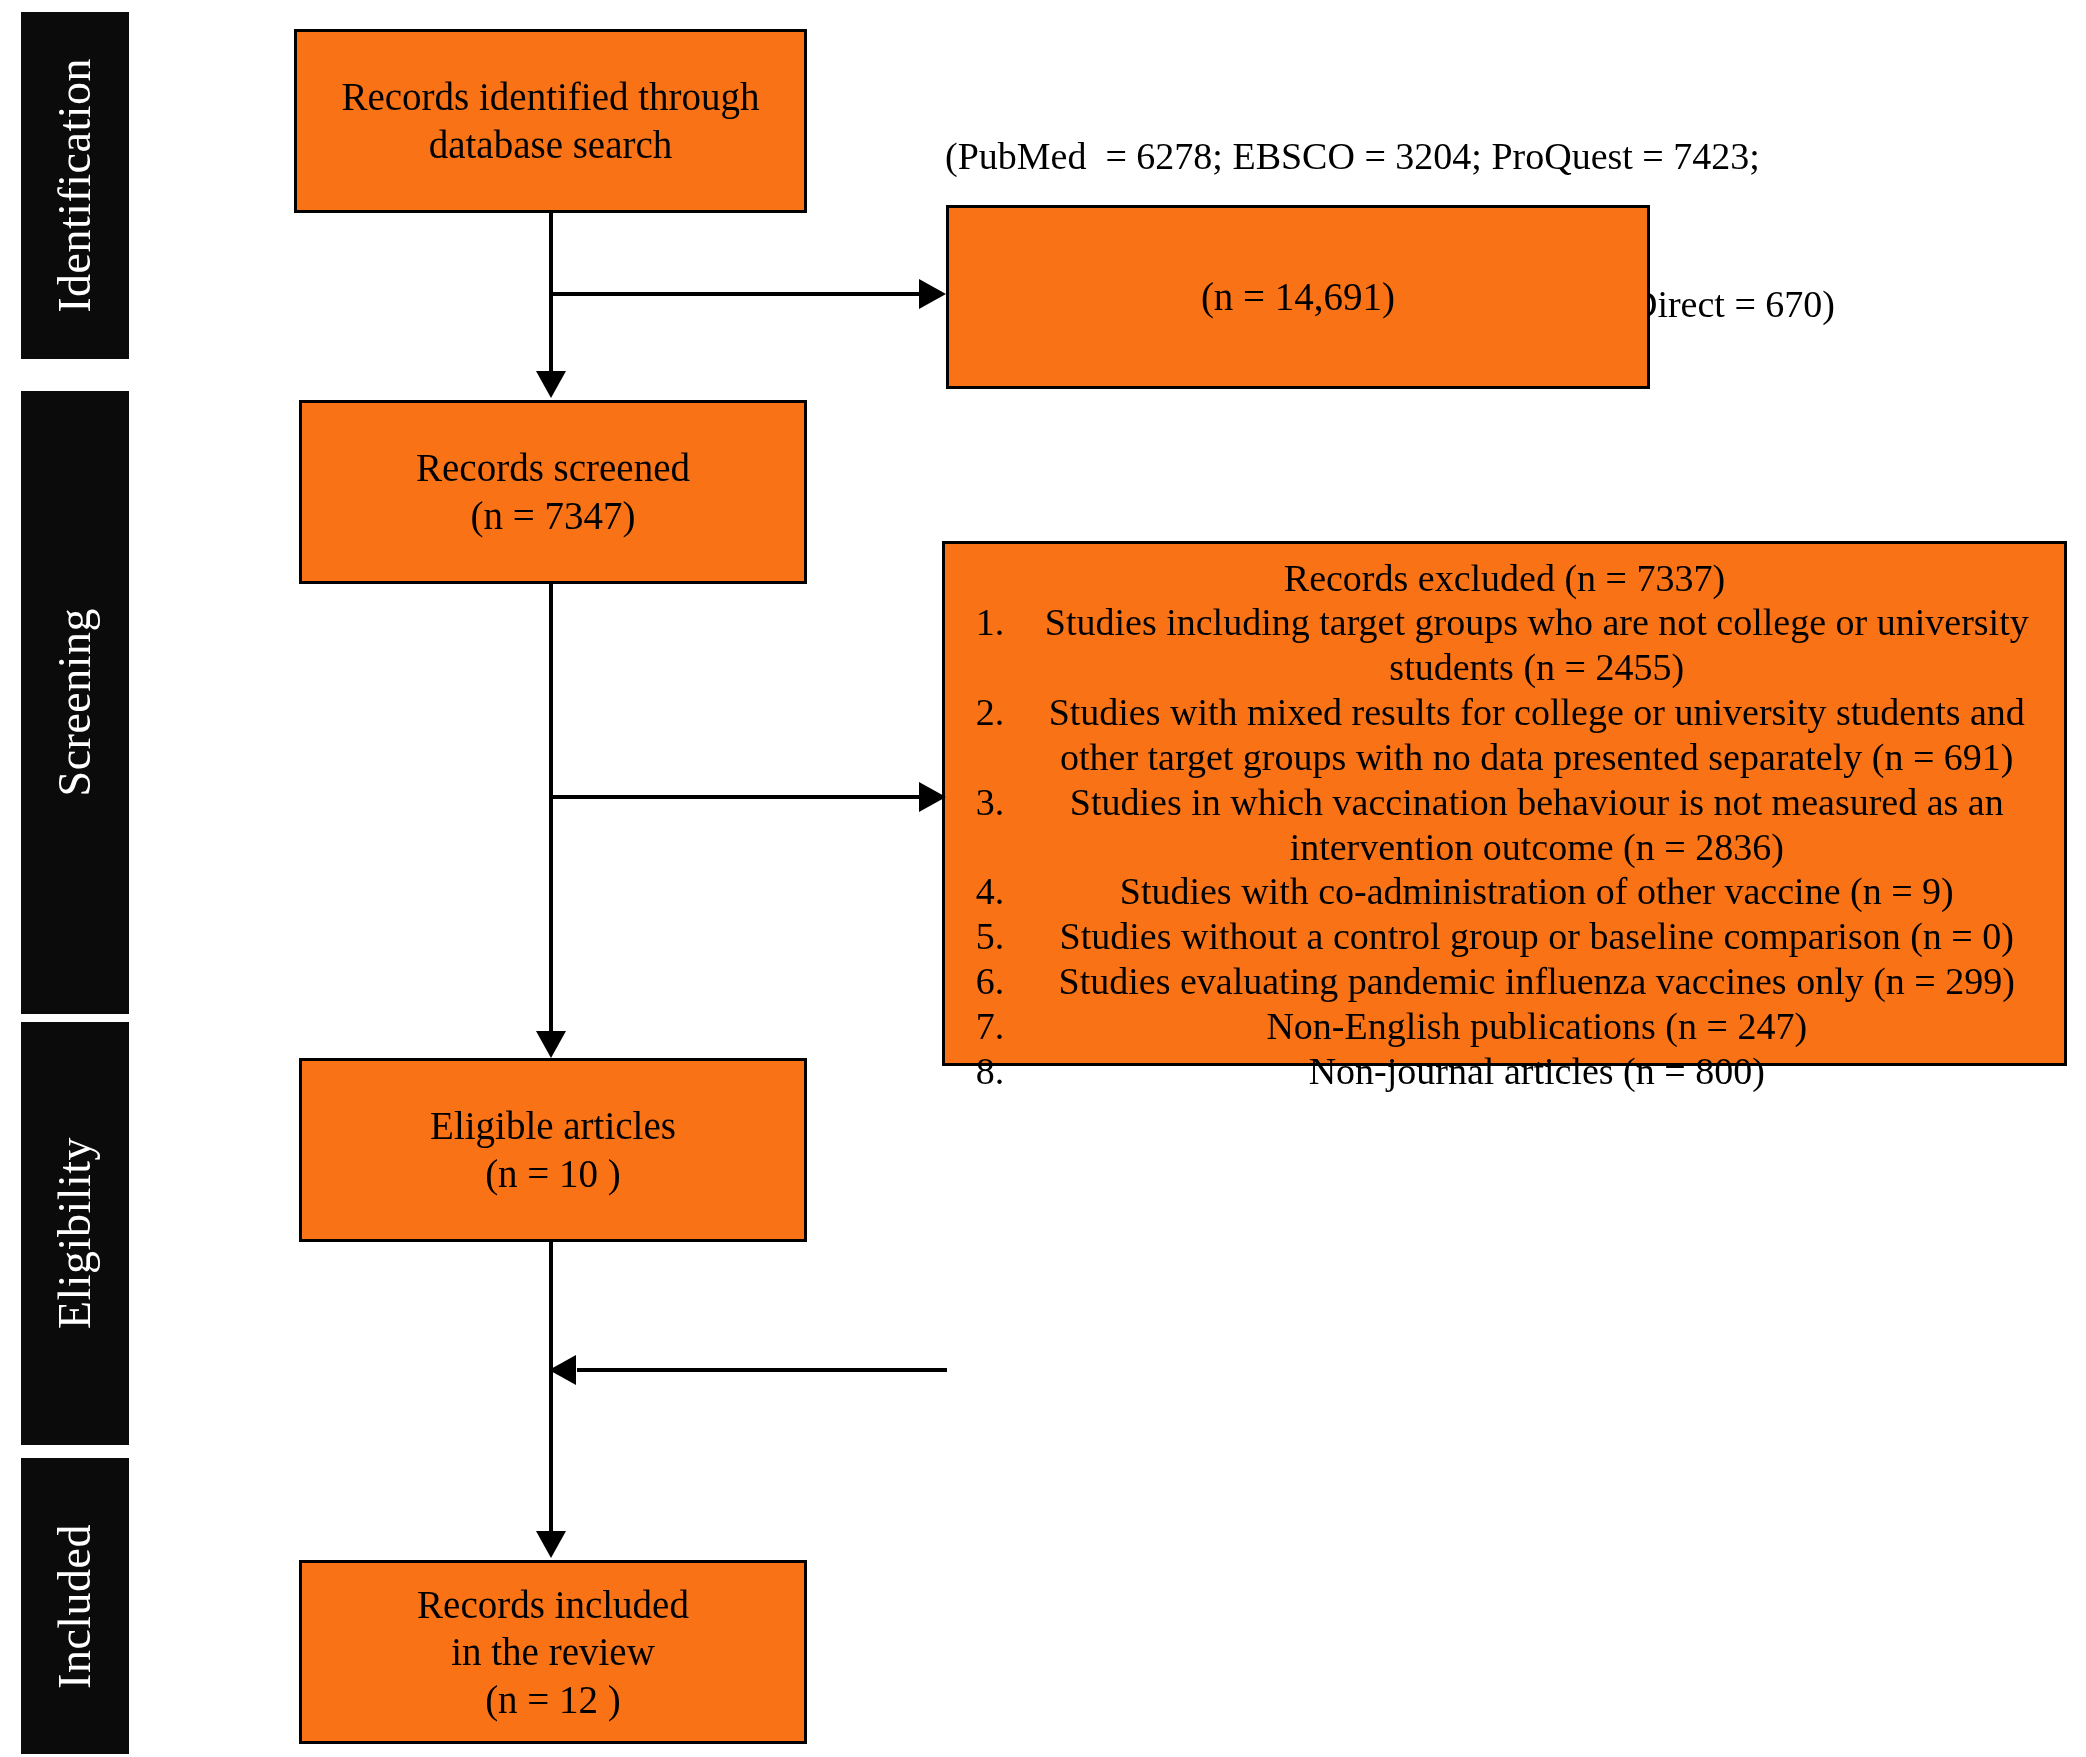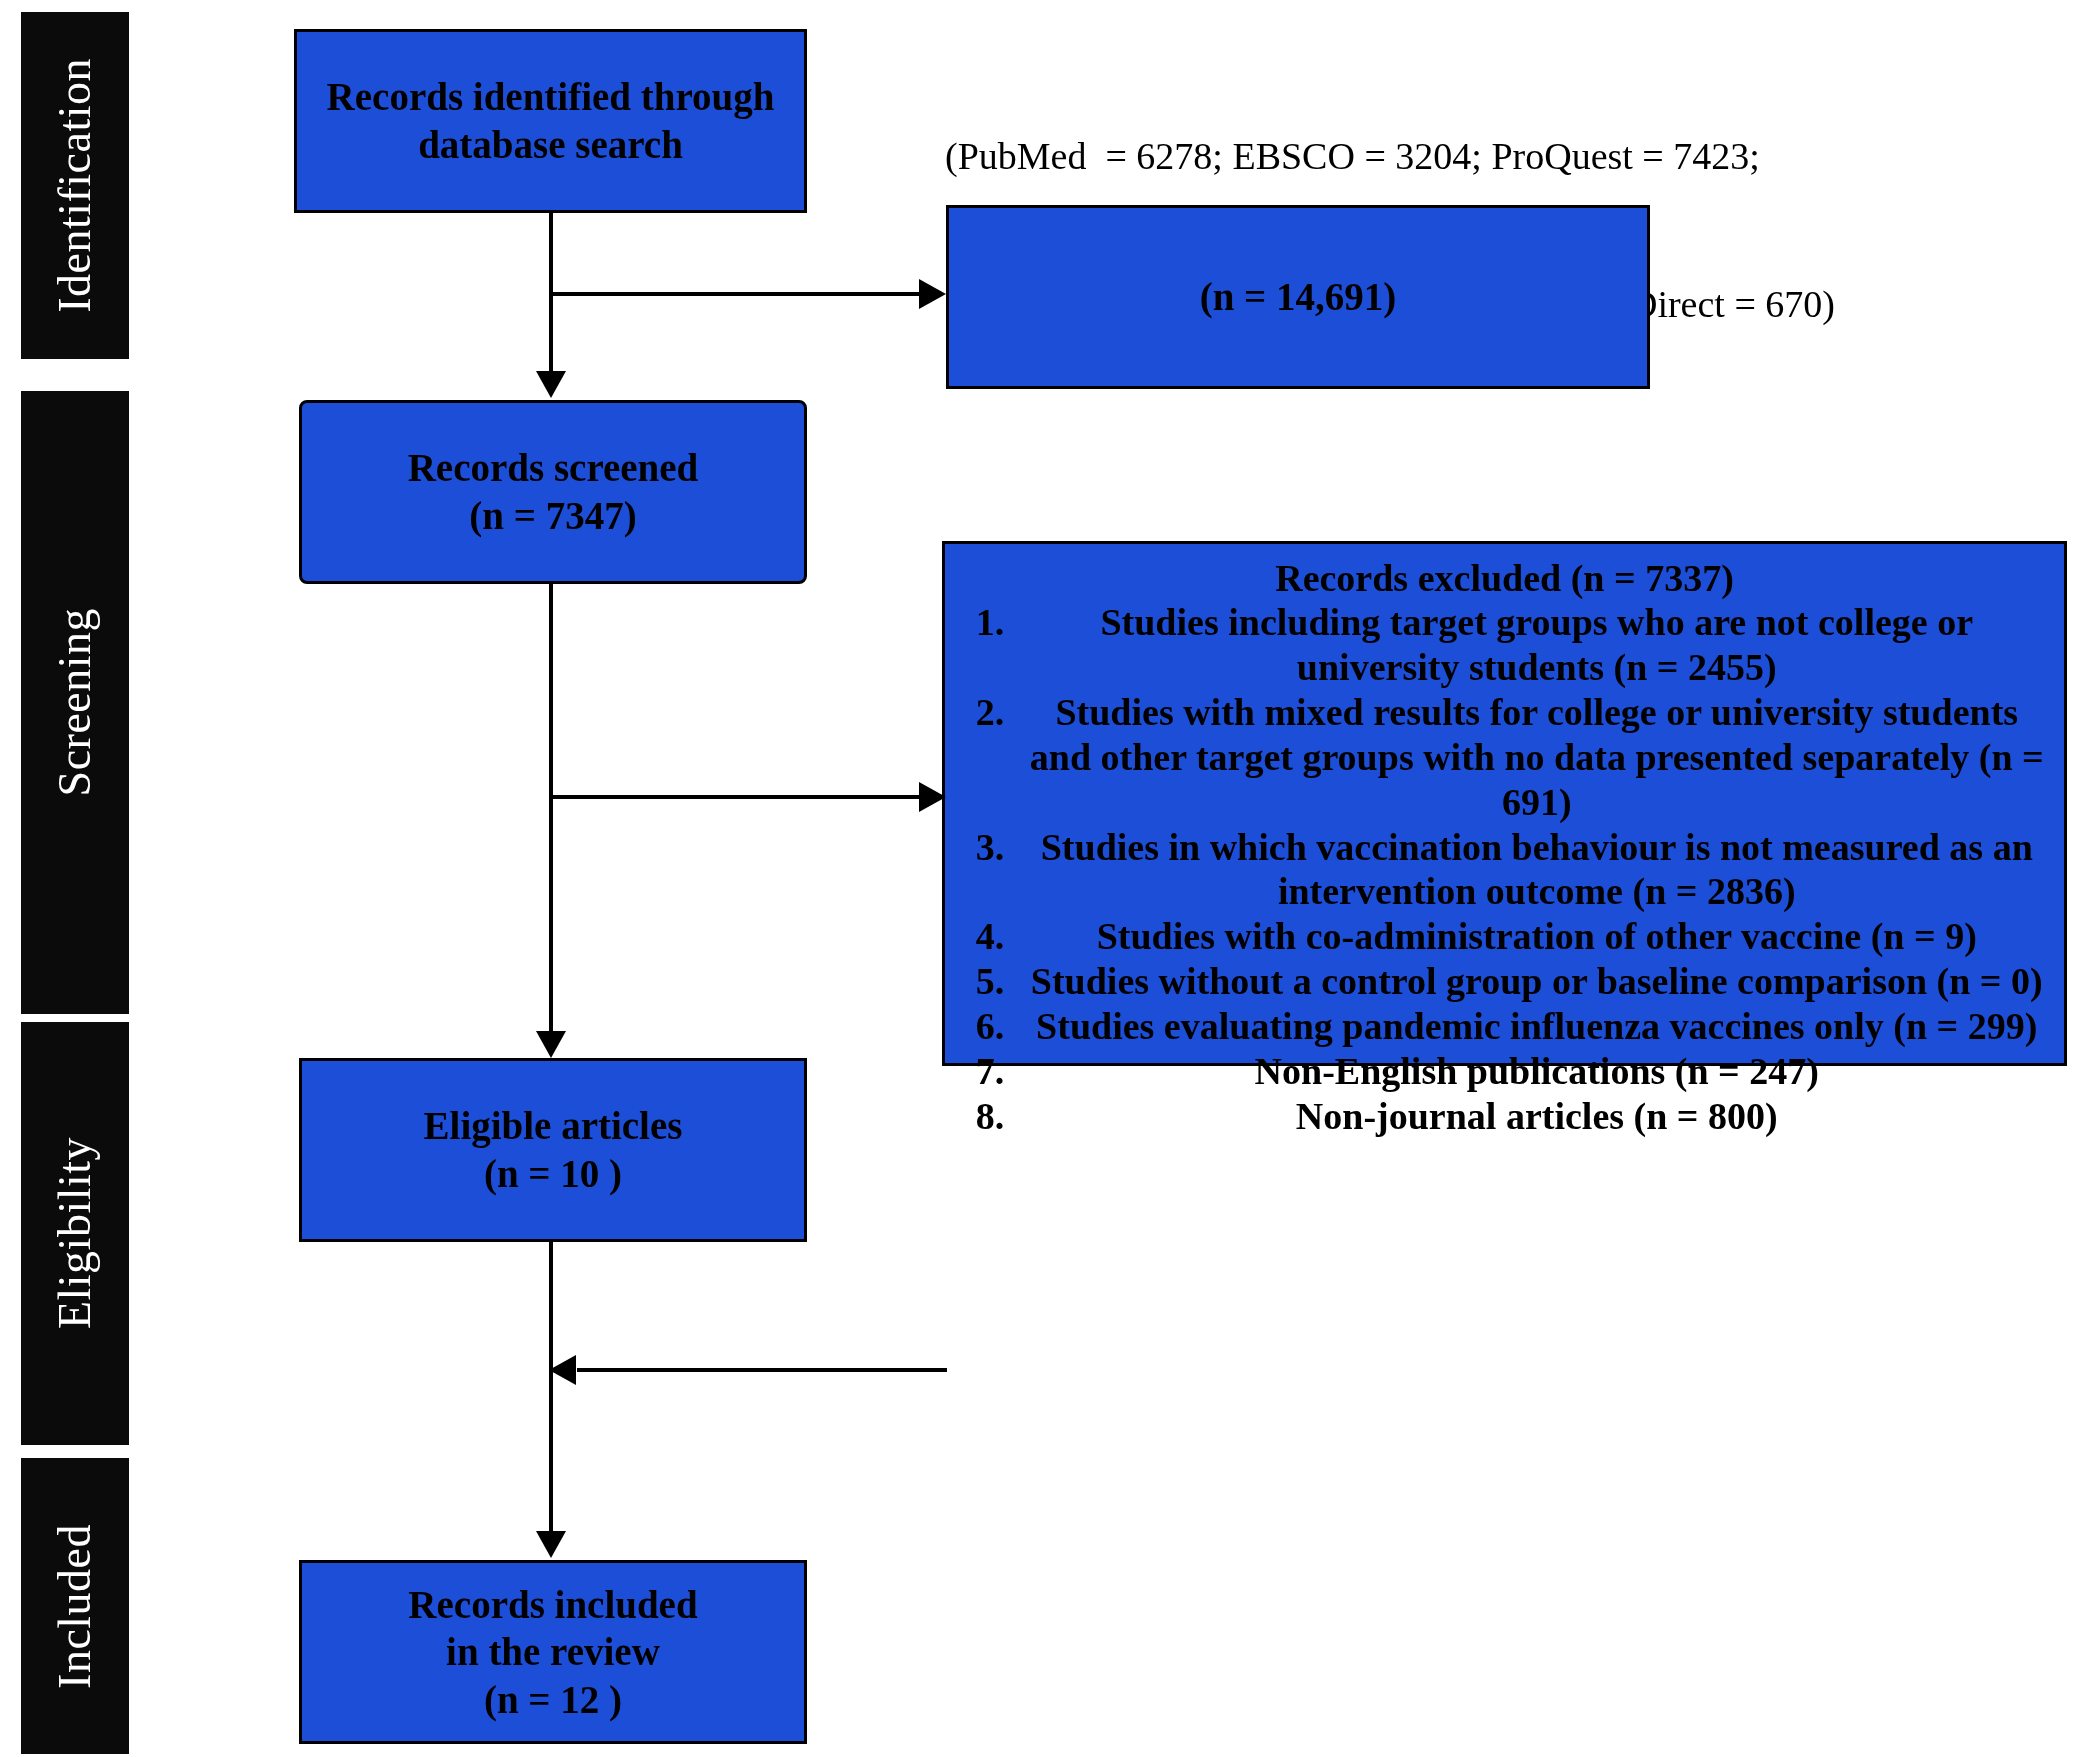--- a/index.html
+++ b/index.html
@@ -34,27 +34,26 @@
     line-height: 1;
     letter-spacing: 0.5px;
     white-space: nowrap;
     color: #ffffff;
   }
 
   
   .flow-box {
     position: absolute;
     box-sizing: border-box;
-    background: #1d4ed8;
+    background: #f97316;
     border: 3.7px solid #000000;
     display: flex;
     align-items: center;
     justify-content: center;
     text-align: center;
-    font-weight: bold;
   }
   .flow-box .box-text {
     font-size: 39px;
     line-height: 1.22;
     padding: 0 9.5px;
   }
   .flow-box .box-text .ln { display: block; white-space: pre; }
 
   
   #excluded-box {
@@ -149,21 +148,21 @@
     <span class="ln" style="display:block;">(PubMed  = 6278; EBSCO = 3204; ProQuest = 7423;</span>
     <span class="ln" style="display:block;">Ovid = 241; Web of Science = 4222; ScienceDirect = 670)</span>
   </div>
 
   <div class="flow-box" id="duplicates-box" style="left:946px; top:205px; width:704px; height:184px;">
     <div class="box-text">
       <span class="ln">(n = 14,691)</span>
     </div>
   </div>
 
-  <div class="flow-box" id="screened-box" style="left:299px; top:400px; width:508px; height:184px;border-radius:8px;">
+  <div class="flow-box" id="screened-box" style="left:299px; top:400px; width:508px; height:184px;">
     <div class="box-text">
       <span class="ln">Records screened</span>
       <span class="ln">(n = 7347)</span>
     </div>
   </div>
 
   <div class="flow-box" id="excluded-box" style="left:942px; top:541px; width:1125px; height:525px;">
     <div style="width:100%;">
       <div class="excl-head">Records excluded (n = 7337)</div>
       <ol class="excl-list">

